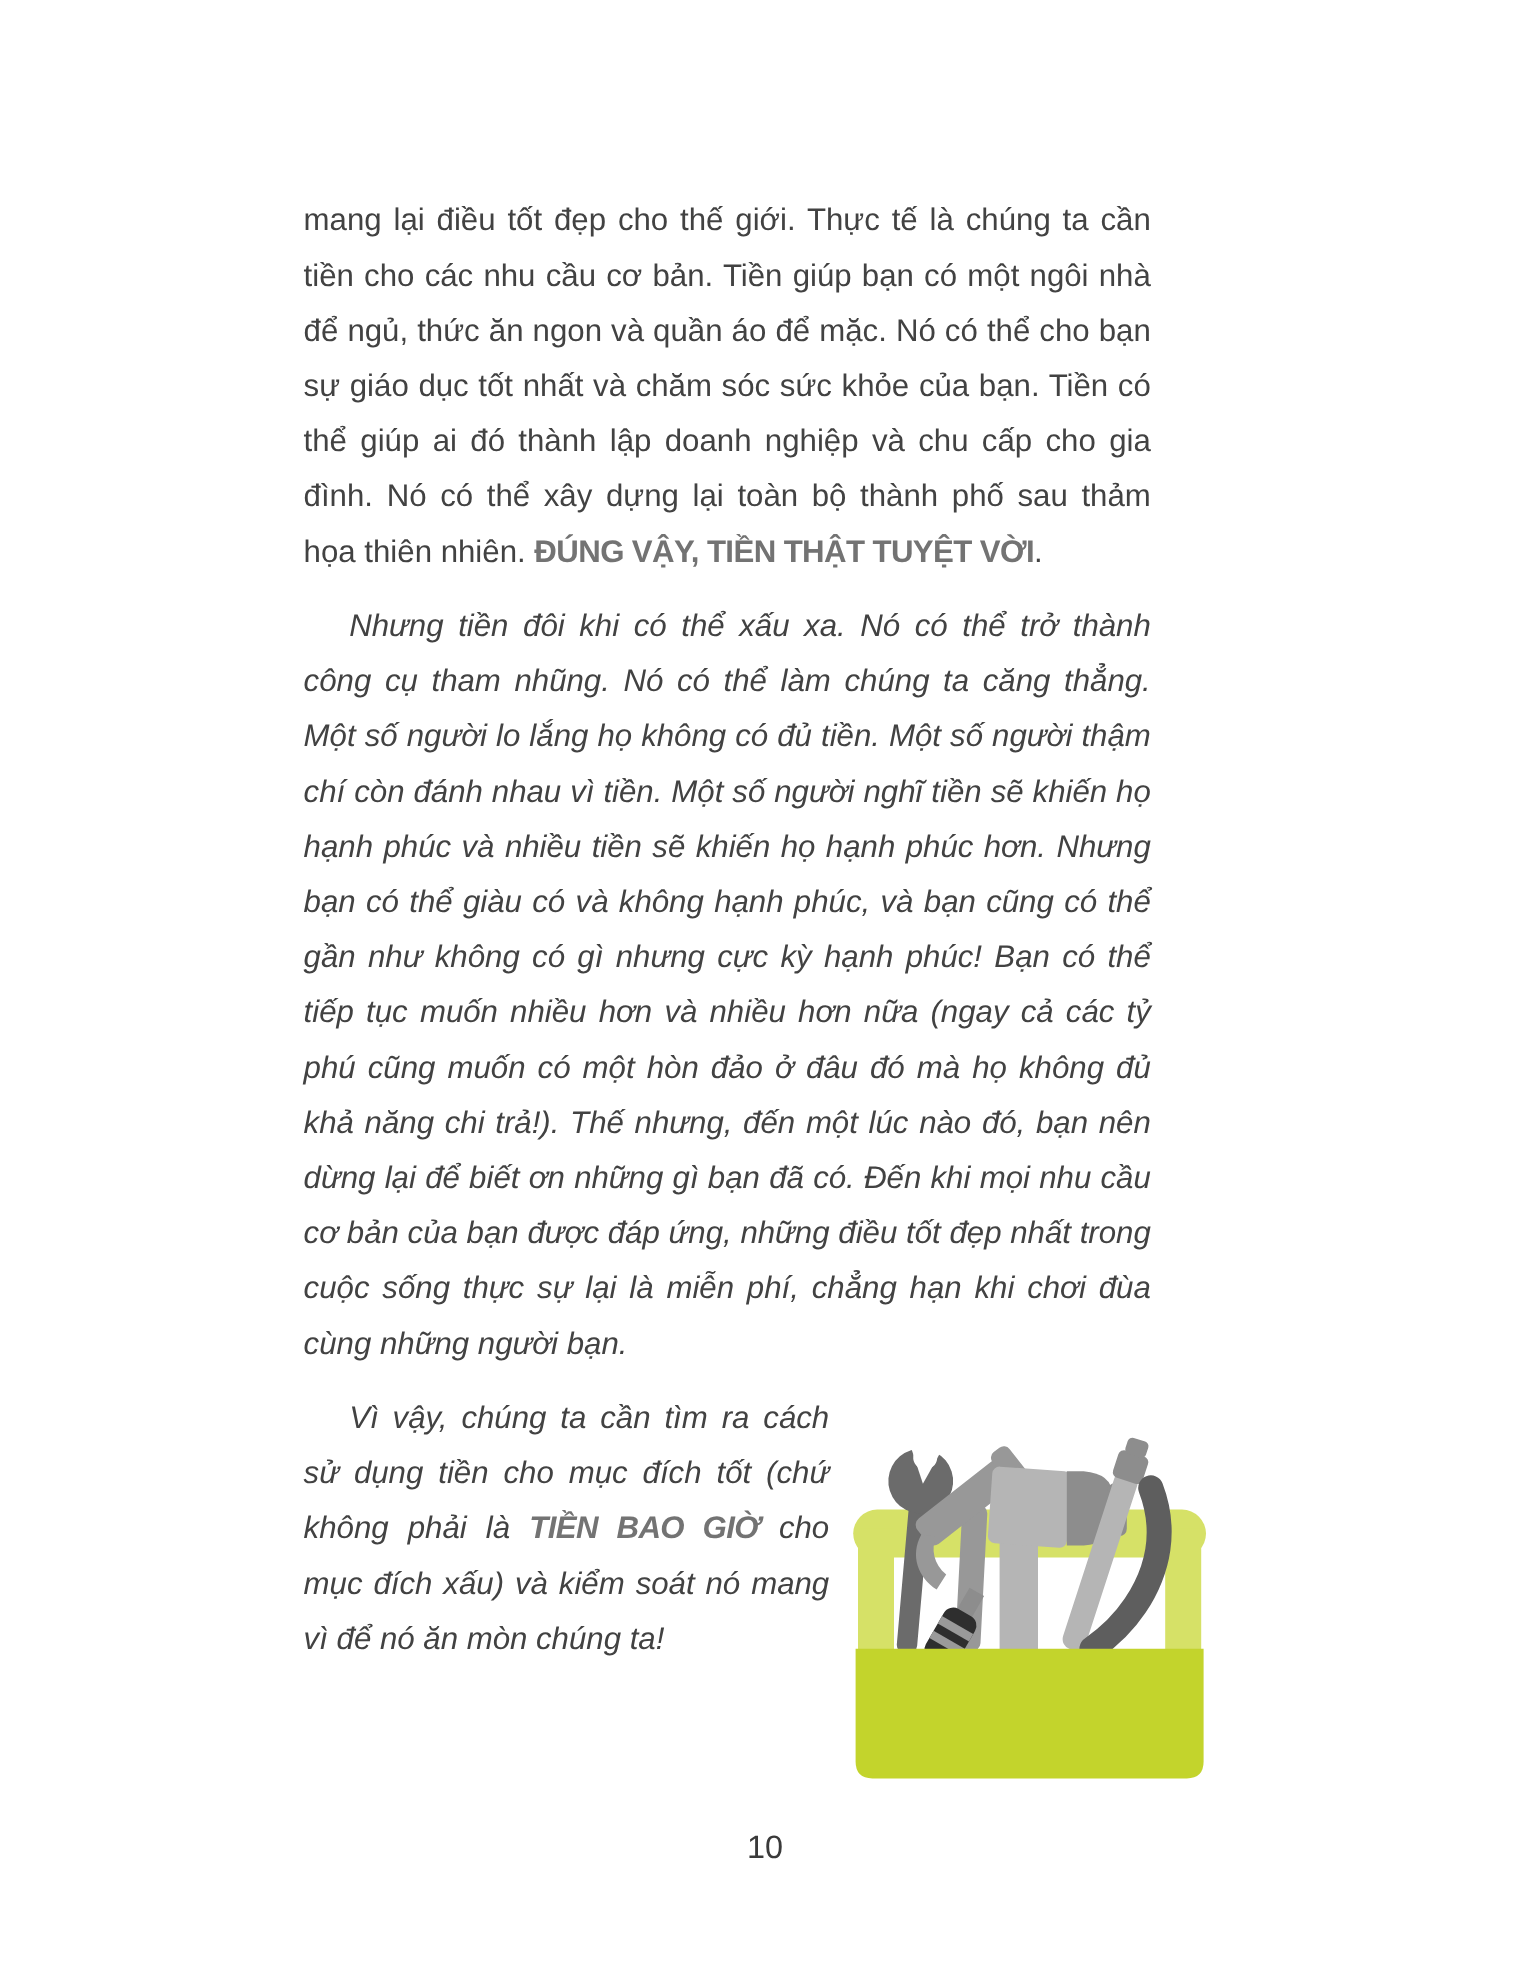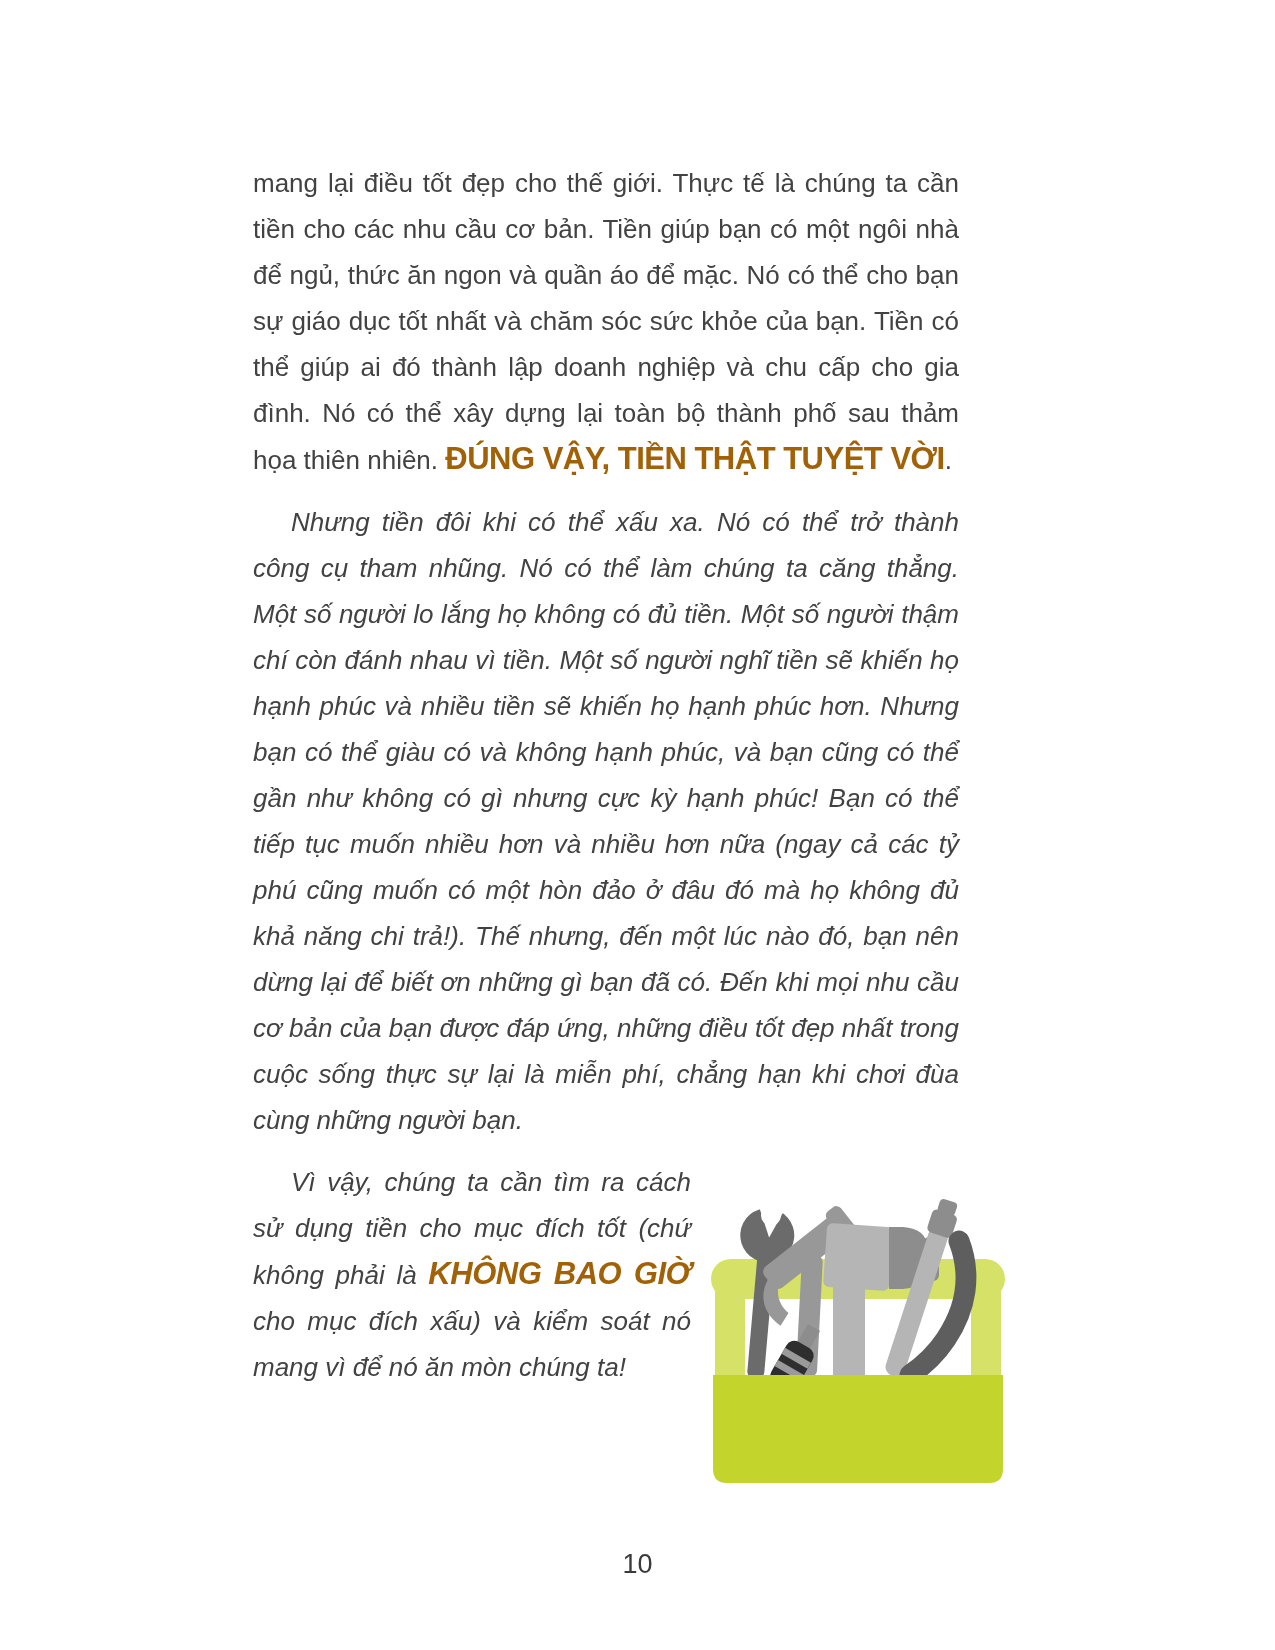--- a/index.html
+++ b/index.html
@@ -19,39 +19,38 @@
     font-size: 26px;
     line-height: 46px;
     color: #424242;
     text-align: justify;
   }
   .para { margin: 0 0 16px 0; }
   .indent { text-indent: 38px; font-style: italic; }
   .marker {
     font-weight: 700;
     font-stretch: condensed;
-    font-size: 31px;
+    font-size: 26px;
     letter-spacing: -0.5px;
-    color: #a16207;
+    color: #737373;
   }
   .toolbox-float {
     float: right;
     width: 298px;
     height: 290px;
     margin: 38px -48px 6px 18px;
   }
   .toolbox-float svg { display: block; width: 298px; height: 290px; }
   .page-number {
     position: absolute;
     left: 0; right: 0;
     top: 1524px;
     text-align: center;
     font-size: 27px;
     color: #3a3a3a;
-    margin-top: 25px;
   }
 </style>
 </head>
 <body>
 
 <div class="page">
 
   <div class="content">
 
     <p class="para"><span>mang lại điều tốt đẹp cho thế giới. Thực tế là chúng ta cần tiền cho các nhu cầu cơ bản. Tiền giúp bạn có một ngôi nhà để ngủ, thức ăn ngon và quần áo để mặc. Nó có thể cho bạn sự giáo dục tốt nhất và chăm sóc sức khỏe của bạn. Tiền có thể giúp ai đó thành lập doanh nghiệp và chu cấp cho gia đình. Nó có thể xây dựng lại toàn bộ thành phố sau thảm họa thiên nhiên. </span><span class="marker">ĐÚNG VẬY, TIỀN THẬT TUYỆT VỜI</span><span>.</span></p>
@@ -100,19 +99,19 @@
             <rect x="196" y="26" width="20" height="156" rx="9" fill="#b5b5b5"></rect>
             <rect x="193" y="10" width="26" height="24" rx="5" fill="#8d8d8d"></rect>
             <rect x="197" y="-2" width="18" height="14" rx="4" fill="#8d8d8d"></rect>
           </g>
         </g>
         <g>
           <path d="M250,44 C263,78 257,112 237,142 C227,157 214,169 201,178" fill="none" stroke-width="21" stroke-linecap="round" stroke="#5e5e5e"></path>
         </g>
         <path d="M4,178 H294 V272 Q294,286 280,286 H18 Q4,286 4,272 Z" fill="#c3d42c"></path>
       </svg>
-        </span><span>Vì vậy, chúng ta cần tìm ra cách sử dụng tiền cho mục đích tốt (chứ không phải là </span><span class="marker">KHÔNG BAO GIỜ</span><span> cho mục đích xấu) và kiểm soát nó mang vì để nó ăn mòn chúng ta!</span></p>
+        </span><span>Vì vậy, chúng ta cần tìm ra cách sử dụng tiền cho mục đích tốt (chứ không phải là </span><span class="marker">TIỀN BAO GIỜ</span><span> cho mục đích xấu) và kiểm soát nó mang vì để nó ăn mòn chúng ta!</span></p>
 
   </div>
 
   <div class="page-number">10</div>
 
 </div>
 
 </body></html>

